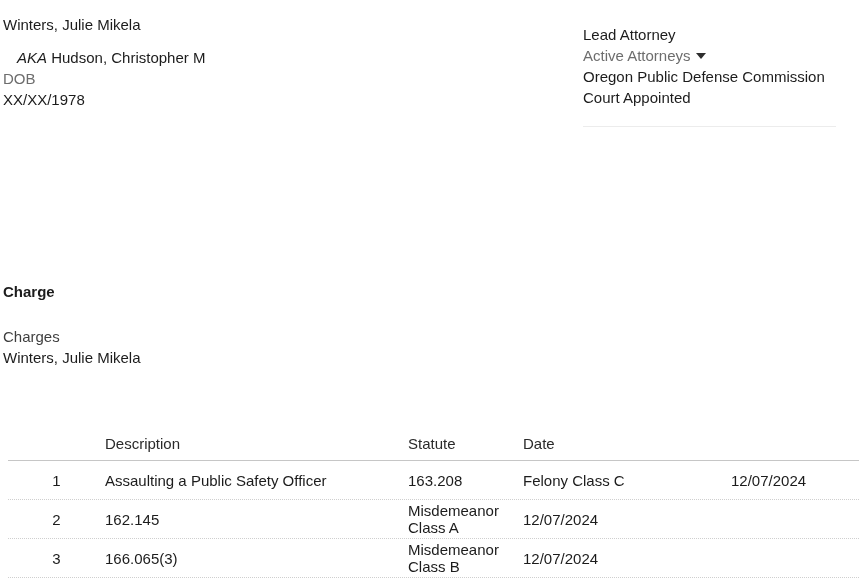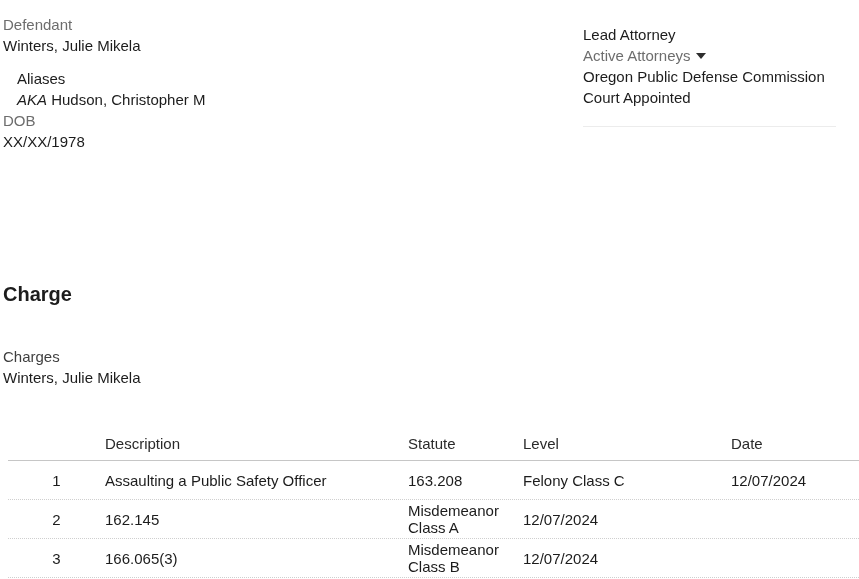--- a/index.html
+++ b/index.html
@@ -60,28 +60,28 @@
     margin: 0;
     margin-top: 18px;
     width: 253px;
   }
 
   
   .charge-heading {
     position: absolute;
     left: 3px;
     top: 283px;
-    font-size: 20px;
+    font-size: 15px;
     font-weight: bold;
     color: #1c1c1c;
   }
   .charges-party-block {
     position: absolute;
     left: 3px;
-    top: 346px;
+    top: 326px;
   }
   .charges-label { color: #3f3f3f; }
 
   
   .charges-table {
     position: absolute;
     left: 0;
     top: 428px;
     width: 853px;
     padding-left: 8px;
@@ -105,24 +105,22 @@
     border-bottom: 1px dotted #cfcfcf;
   }
   .cell-num {
     text-align: center;
   }
 </style>
 </head>
 <body>
 
 <div class="defendant-block">
-  <div class="line label">Defendant</div>
   <div class="line value">Winters, Julie Mikela</div>
   <div class="alias-group">
-    <div class="line value">Aliases</div>
     <div class="line value"><span class="alias-prefix">AKA</span> <span>Hudson, Christopher M</span></div>
   </div>
   <div class="line label">DOB</div>
   <div class="line value">XX/XX/1978</div>
 </div>
 
 <div class="attorneys-block">
   <div class="line value">Lead Attorney</div>
   <div class="line attorneys-toggle"><span class="label">Active Attorneys</span><span class="caret-down"></span></div>
   <div class="line value">Oregon Public Defense Commission</div>
@@ -135,21 +133,20 @@
 <div class="charges-party-block">
   <div class="line charges-label">Charges</div>
   <div class="line value">Winters, Julie Mikela</div>
 </div>
 
 <div class="charges-table">
   <div class="tbl-row tbl-header">
     <div class="cell-num"></div>
     <div>Description</div>
     <div>Statute</div>
-    <div>Level</div>
     <div>Date</div>
   </div>
 
   <div class="tbl-row tbl-body-row">
     <div class="cell-num">1</div>
     <div>Assaulting a Public Safety Officer</div>
     <div>163.208</div>
     <div>Felony Class C</div>
     <div>12/07/2024</div>
   </div>

